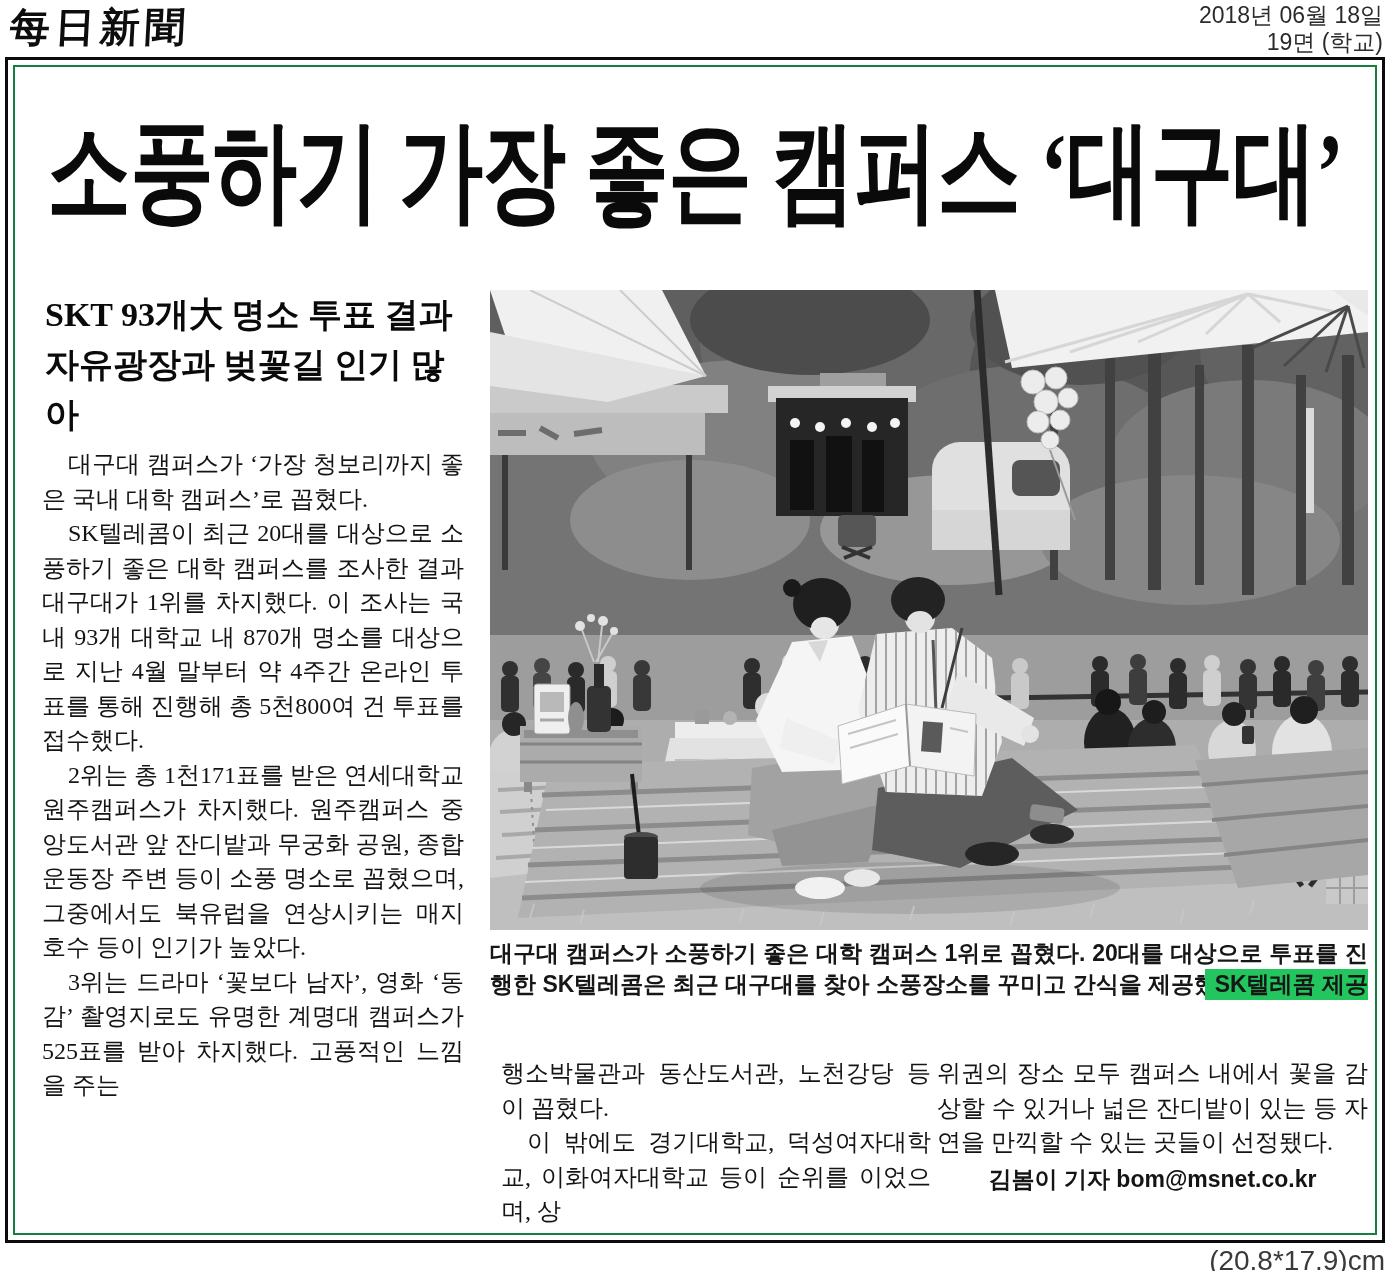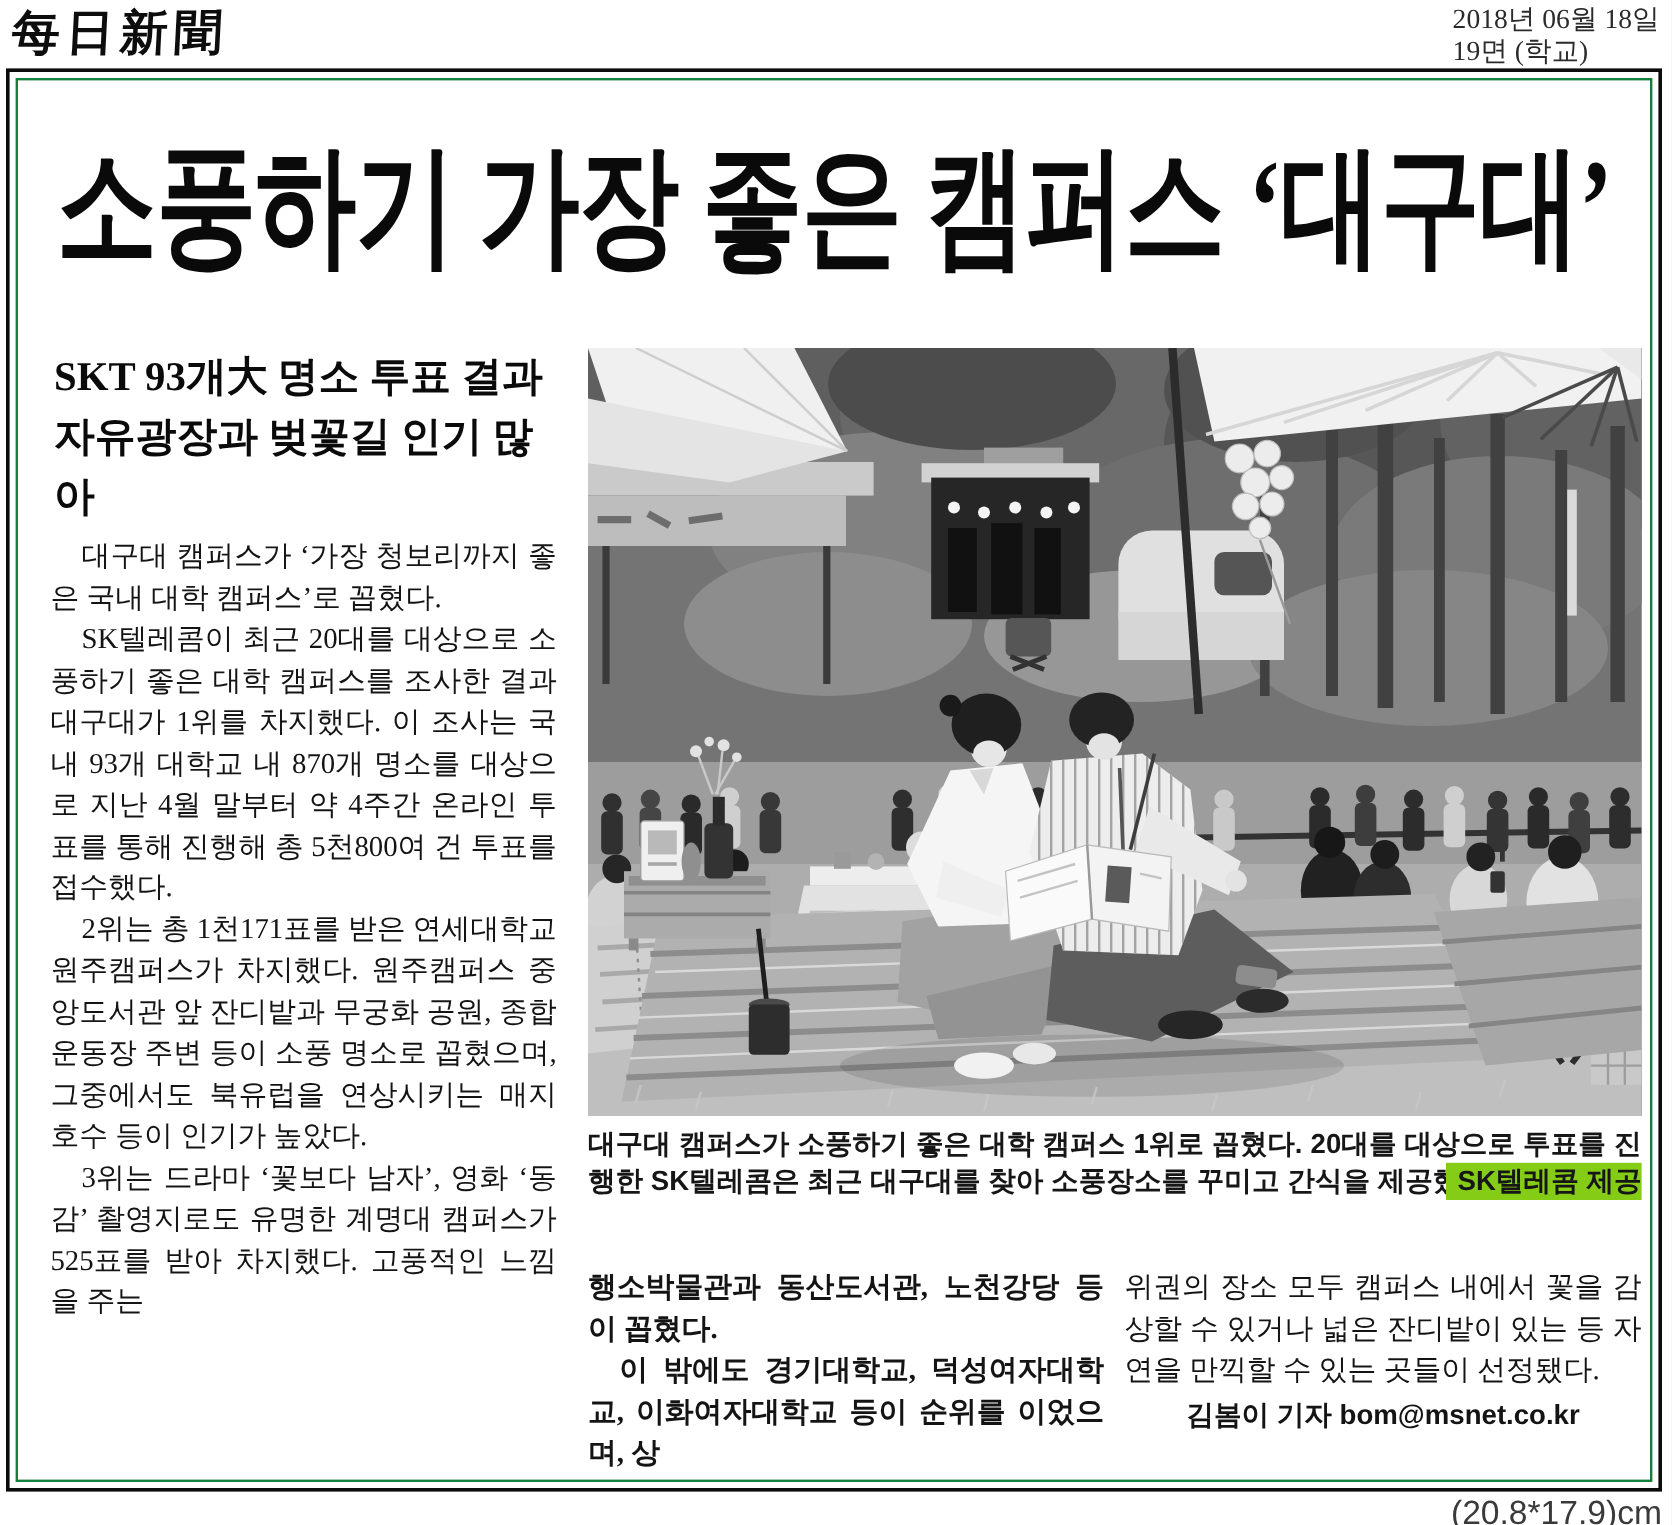--- a/index.html
+++ b/index.html
@@ -1,43 +1,43 @@
 <!DOCTYPE html>
 <html><head>
 <meta charset="utf-8">
 <style>
   html,body{margin:0;padding:0;background:#efefef;}
   .page{position:relative;width:1393px;height:1271px;background:#ffffff;
         font-family:"Liberation Serif","DejaVu Serif",serif;color:#111;overflow:hidden;}
   .logo{position:absolute;left:10px;top:0px;font-size:40px;font-weight:900;
         letter-spacing:5px;transform:skewX(-3deg);color:#0d0d0d;}
-  .dateblock{position:absolute;right:10px;top:2px;
-        font-family:Liberation Serif, serif;
+  .dateblock{position:absolute;right:10px;top:2px;text-align:right;
+        font-family:Liberation Sans, sans-serif;
         font-size:23px;line-height:27px;color:#2b2b2b;margin-left:46px;}
   .article{position:absolute;left:5px;top:57px;width:1380px;height:1186px;
         border:3px solid #0b0b0b;box-sizing:border-box;background:#fff;}
   .article-inner{position:absolute;left:5px;top:5px;right:5px;bottom:5px;
         border:2px solid #15803d;}
   .headline-wrap{position:absolute;left:0;top:30px;width:100%;text-align:center;}
   .headline{display:inline-block;font-size:84px;font-weight:bold;letter-spacing:-1px;
         white-space:nowrap;transform:scaleY(1.32);transform-origin:top center;color:#0a0a0a;}
   .subhead{position:absolute;left:30px;top:223px;width:430px;
         font-size:34px;font-weight:bold;line-height:50px;color:#0a0a0a;}
   .bodytext{font-size:24px;line-height:34.5px;text-align:justify;color:#141414;}
   .bodytext p{margin:0;text-indent:26px;}
   .bodytext p.noindent{text-indent:0;}
   .col1{position:absolute;left:27px;top:380px;width:422px;}
-  .col2{position:absolute;left:475px;top:989px;width:430px;font-weight:bold;}
+  .col2{position:absolute;left:486px;top:989px;width:430px;}
   .col3{position:absolute;left:922px;top:989px;width:431px;}
   .photo-box{position:absolute;left:475px;top:223px;width:878px;height:640px;background:#9a9a9a;}
   .photo-box svg{display:block;width:878px;height:640px;}
   .caption{position:absolute;left:475px;top:871px;width:878px;
         font-family:"Liberation Sans","DejaVu Sans",sans-serif;font-weight:bold;
         font-size:23px;line-height:31px;text-align:justify;color:#161616;}
-  .caption .credit{position:absolute;right:0;bottom:0;background:#84cc16;padding-left:10px;}
+  .caption .credit{position:absolute;right:0;bottom:0;background:#22c55e;padding-left:10px;}
   .reporter{margin-top:2px;text-align:center;font-family:"Liberation Sans","DejaVu Sans",sans-serif;
         font-weight:bold;font-size:23px;color:#141414;}
   .size-note{position:absolute;right:8px;top:1245px;
         font-family:"Liberation Sans","DejaVu Sans",sans-serif;font-size:28px;color:#3a3a3a;}
 </style>
 </head>
 <body>
 
 <div class="page">
 

